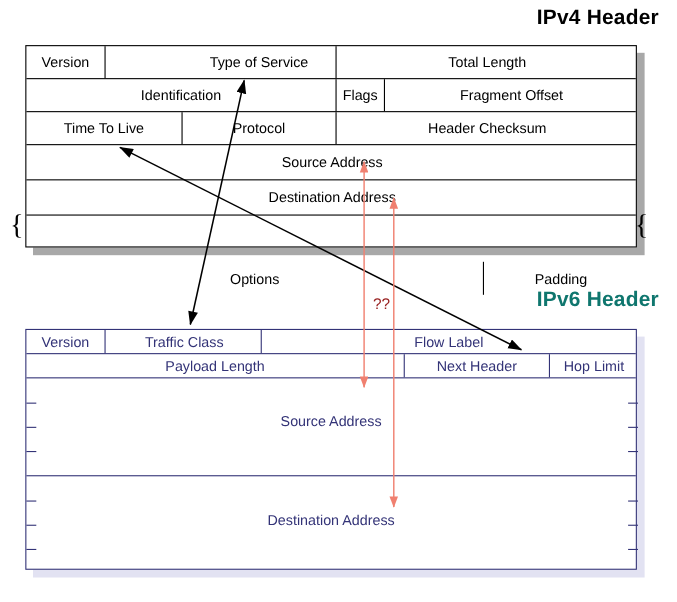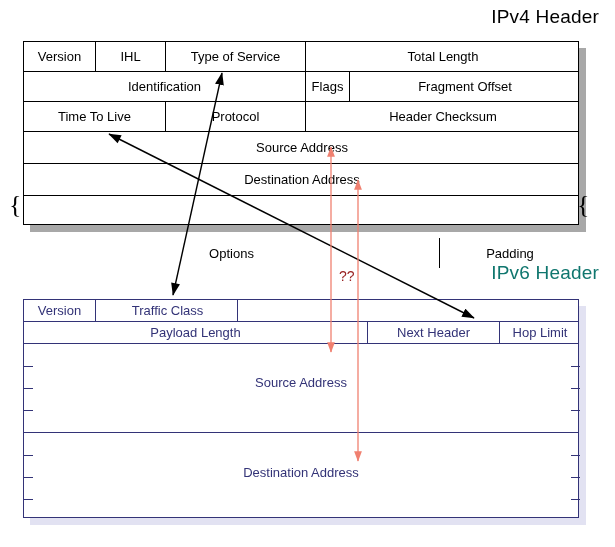--- a/index.html
+++ b/index.html
@@ -14,21 +14,21 @@
     position: relative;
     width: 615px;
     height: 547px;
     background: #ffffff;
     overflow: hidden;
   }
 
   
   .title {
     position: absolute;
-    font-weight: normal;
+    font-weight: bold;
     font-size: 19px;
     letter-spacing: 0.2px;
     white-space: nowrap;
   }
   #ipv4-title {
     right: 16px;
     top: 6px;
     color: #000000;
   }
   #ipv6-title {
@@ -163,21 +163,20 @@
 
 <div id="root">
 
   <div id="ipv4-shadow"></div>
   <div class="title" id="ipv4-title">IPv4 Header</div>
 
   <div class="hdr-table" id="ipv4-table">
 
     <div class="row" style="top:0px;height:30px;">
       <div class="cell" style="left:0px;width:72px;">Version</div>
-      <div class="cell" style="left:72px;width:70px;">IHL</div>
       <div class="cell" style="left:142px;width:140px;text-align:right;">Type of Service</div>
       <div class="cell nr" style="left:282px;width:274px;">Total Length</div>
     </div>
 
     <div class="row" style="top:30px;height:30px;">
       <div class="cell" style="left:0px;width:282px;">Identification</div>
       <div class="cell" style="left:282px;width:44px;">Flags</div>
       <div class="cell nr" style="left:326px;width:230px;">Fragment Offset</div>
     </div>
 
@@ -205,20 +204,21 @@
   <div class="zig" style="left:577px; top:192px;">{</div>
 
   <div id="ipv6-shadow"></div>
   <div class="title" id="ipv6-title">IPv6 Header</div>
 
   <div class="hdr-table" id="ipv6-table">
 
     <div class="row" style="top:0px;height:22px;">
       <div class="cell" style="left:0px;width:72px;">Version</div>
       <div class="cell" style="left:74px;width:140px;">Traffic Class</div>
+      <div class="cell nr" style="left:212px;width:344px;">Flow Label</div>
     </div>
 
     <div class="row" style="top:22px;height:22px;">
       <div class="cell" style="left:0px;width:344px;">Payload Length</div>
       <div class="cell" style="left:344px;width:132px;">Next Header</div>
       <div class="cell nr" style="left:476px;width:80px;">Hop Limit</div>
     </div>
 
     <div class="row" style="top:44px;height:89px;">
       <div class="addr-label" style="top:31px;">Source Address</div>

